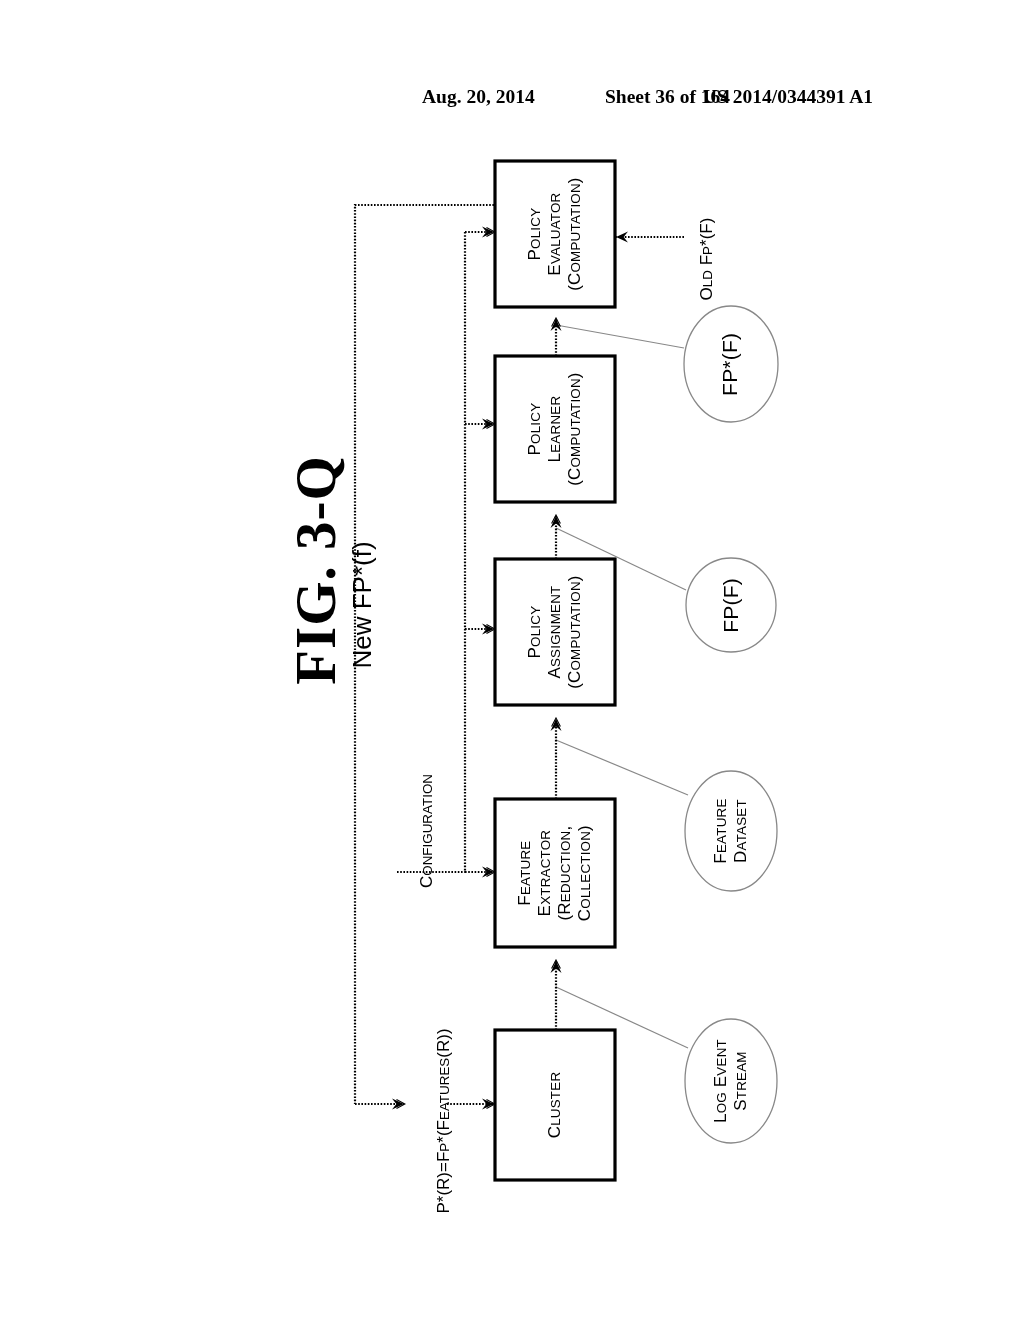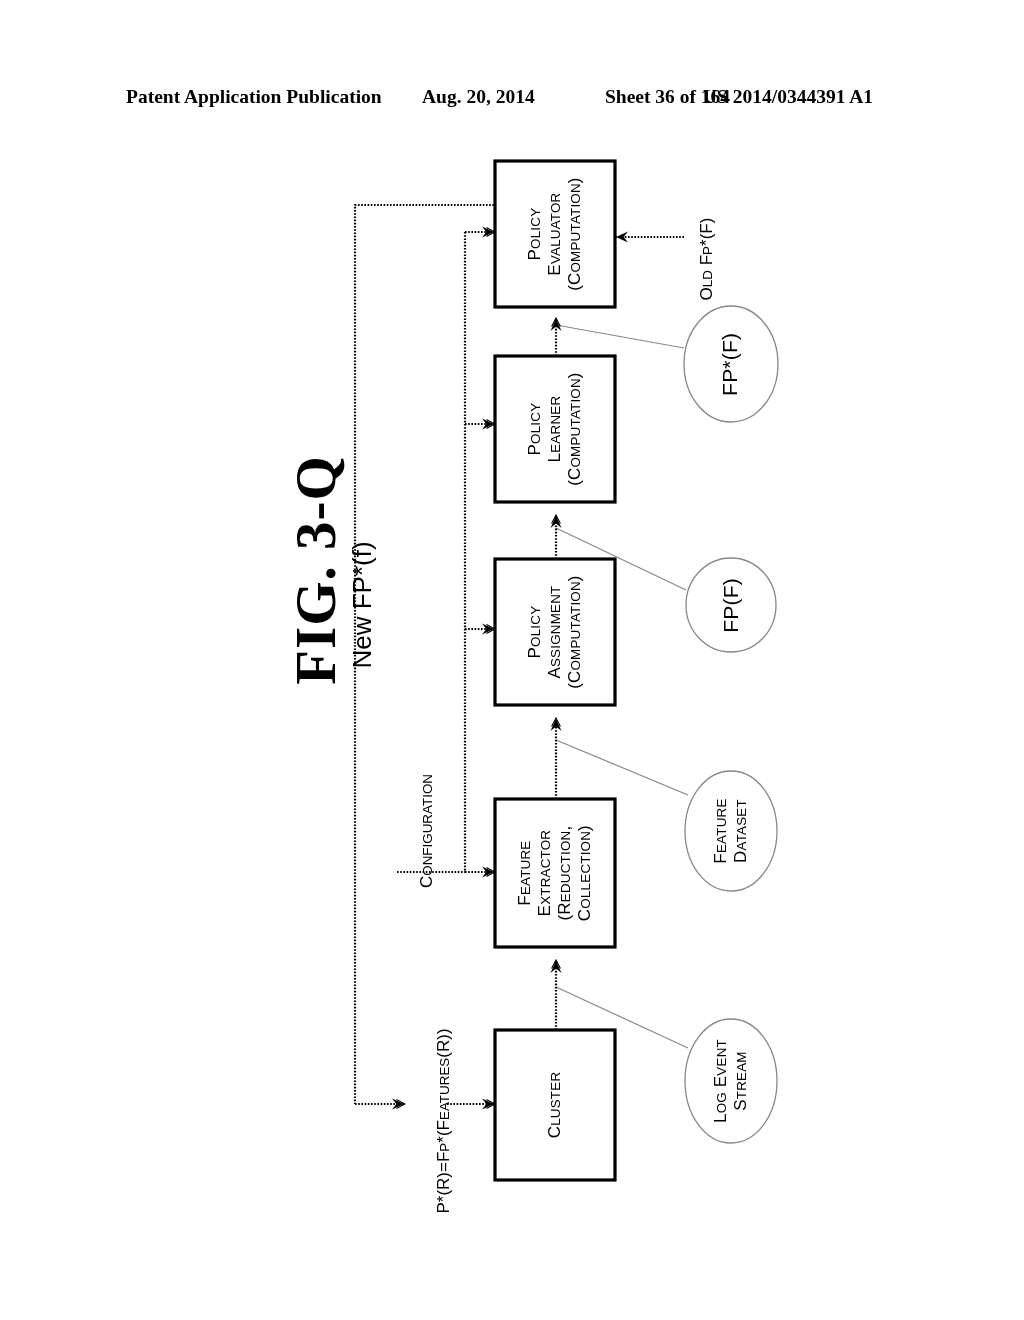--- a/index.html
+++ b/index.html
@@ -94,21 +94,20 @@
     font-family: "Liberation Sans", sans-serif;
     transform-origin: 50% 50%;
   }
 </style>
 </head>
 <body>
 
 <div id="page">
 
   <div class="header">
-    <span class="h-pub">Patent Application Publication</span>
     <span class="h-date">Aug. 20, 2014</span>
     <span class="h-sheet">Sheet 36 of 164</span>
     <span class="h-num">US 2014/0344391 A1</span>
   </div>
 
   <div class="fig-label">FIG. 3-Q</div>
 
   <svg id="diagram" viewBox="0 0 1024 1320" xmlns="http://www.w3.org/2000/svg">
     <defs>
       <marker id="arrowdbl" markerWidth="14" markerHeight="12" refX="12" refY="6" orient="auto" markerUnits="userSpaceOnUse">

